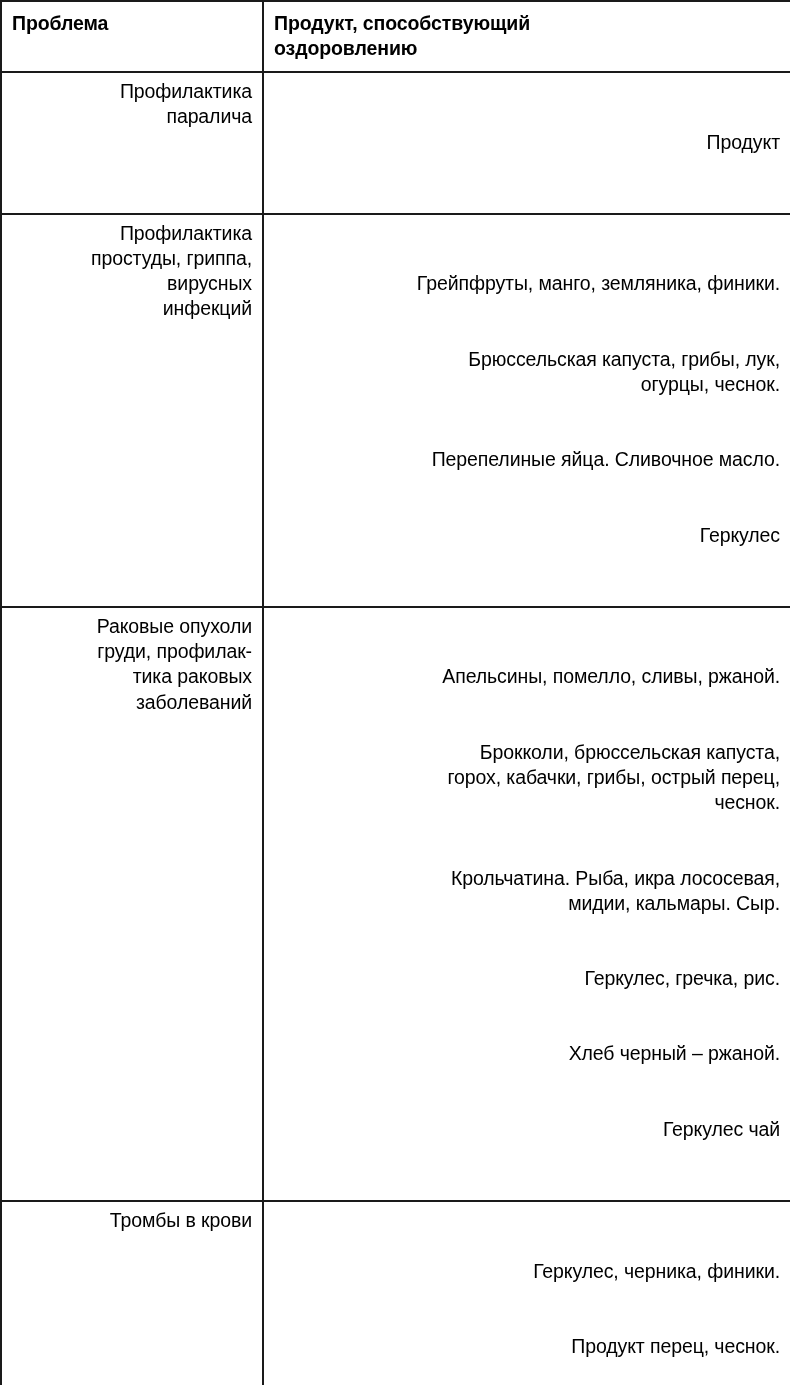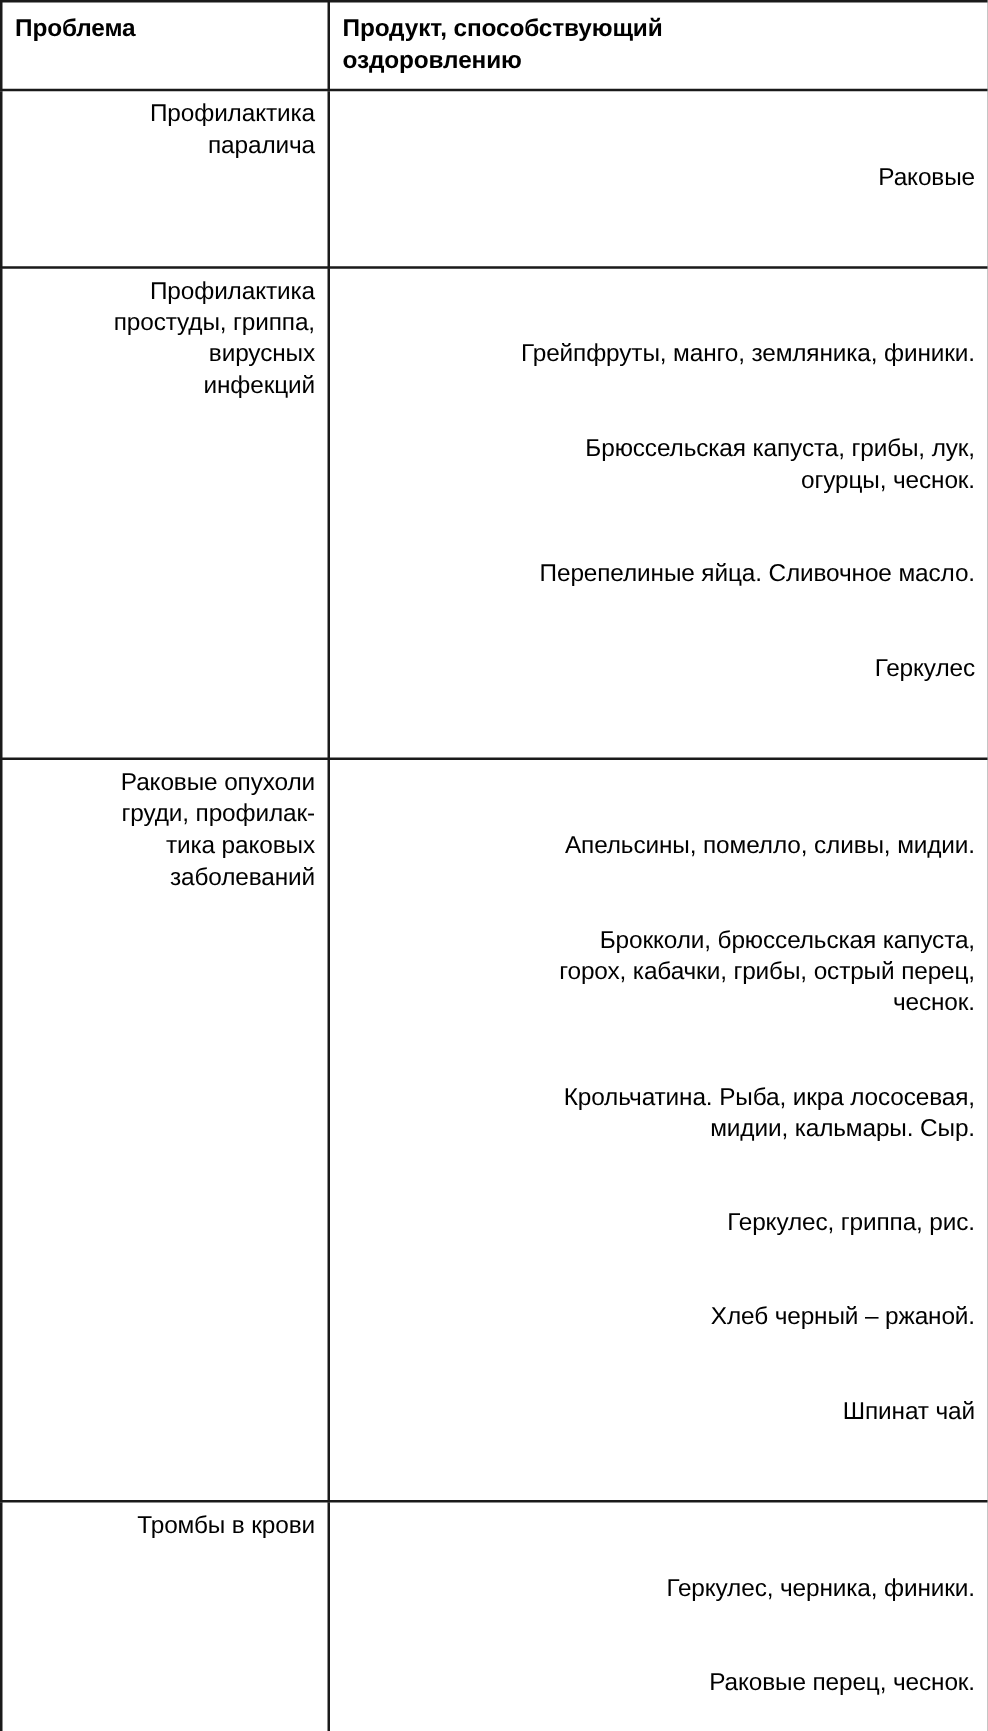--- a/index.html
+++ b/index.html
@@ -71,21 +71,21 @@
         <th>Проблема</th>
         <th style="white-space: pre-wrap; margin-left: 47px;">Продукт, способствующий
 оздоровлению</th>
       </tr>
     </thead>
     <tbody>
       <tr>
         <td style="white-space: pre-wrap;">Профилактика
 паралича</td>
         <td style="white-space: pre-wrap;">
-          <span class="cell-line">Раковые</span>
+          <span class="cell-line">Продукт</span>
         </td>
       </tr>
       <tr>
         <td style="white-space: pre-wrap;">Профилактика
 простуды, гриппа,
 вирусных
 инфекций</td>
         <td style="white-space: pre-wrap; margin-top: 12px;">
           <span class="cell-line">Грейпфруты, манго, земляника, финики.</span>
           <span class="cell-line" style="white-space: pre-wrap;">Брюссельская капуста, грибы, лук,
@@ -93,36 +93,36 @@
           <span class="cell-line">Перепелиные яйца. Сливочное масло.</span>
           <span class="cell-line">Геркулес</span>
         </td>
       </tr>
       <tr>
         <td style="white-space: pre-wrap;">Раковые опухоли
 груди, профилак-
 тика раковых
 заболеваний</td>
         <td style="white-space: pre-wrap;">
-          <span class="cell-line">Апельсины, помелло, сливы, мидии.</span>
+          <span class="cell-line">Апельсины, помелло, сливы, ржаной.</span>
           <span class="cell-line" style="white-space: pre-wrap;">Брокколи, брюссельская капуста,
 горох, кабачки, грибы, острый перец,
 чеснок.</span>
           <span class="cell-line" style="white-space: pre-wrap;">Крольчатина. Рыба, икра лососевая,
 мидии, кальмары. Сыр.</span>
-          <span class="cell-line">Геркулес, гриппа, рис.</span>
+          <span class="cell-line">Геркулес, гречка, рис.</span>
           <span class="cell-line">Хлеб черный – ржаной.</span>
-          <span class="cell-line">Шпинат чай</span>
+          <span class="cell-line">Геркулес чай</span>
         </td>
       </tr>
       <tr>
         <td>Тромбы в крови</td>
         <td style="white-space: pre-wrap;">
           <span class="cell-line">Геркулес, черника, финики.</span>
-          <span class="cell-line">Раковые перец, чеснок.</span>
+          <span class="cell-line">Продукт перец, чеснок.</span>
           
           
         </td>
       </tr>
 
     </tbody>
   </table>
 </div>
 
 </body></html>

